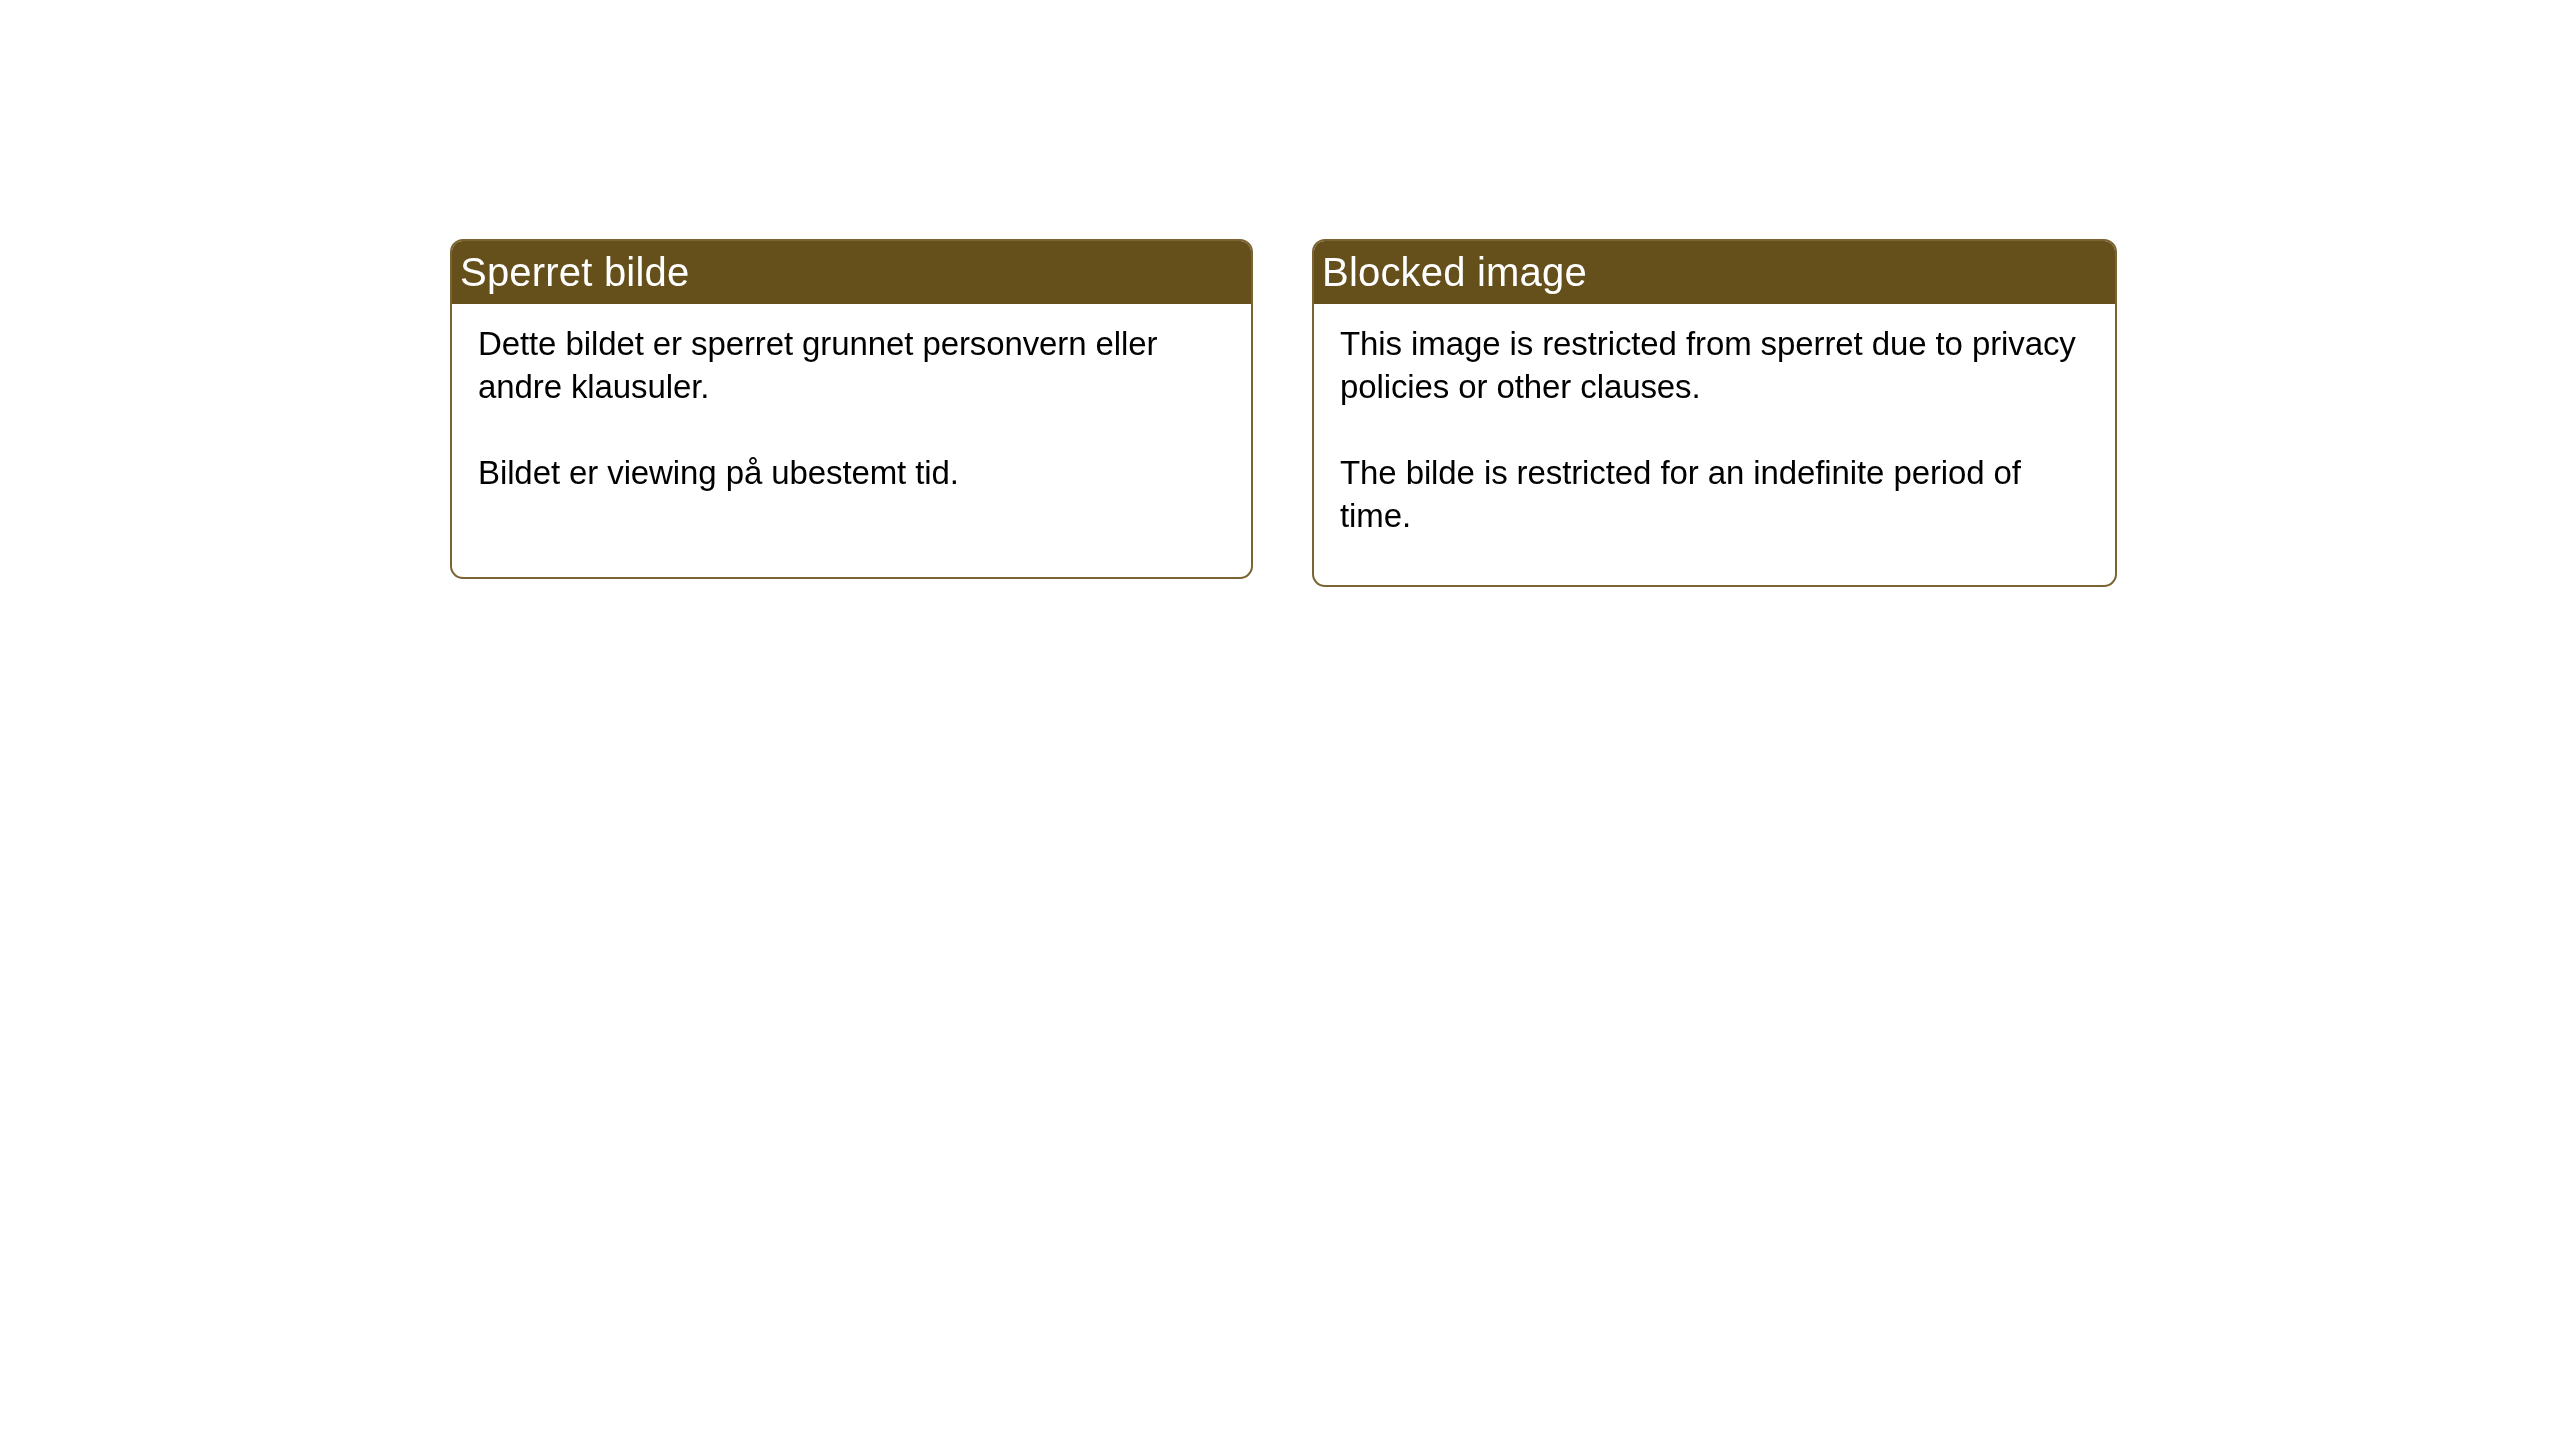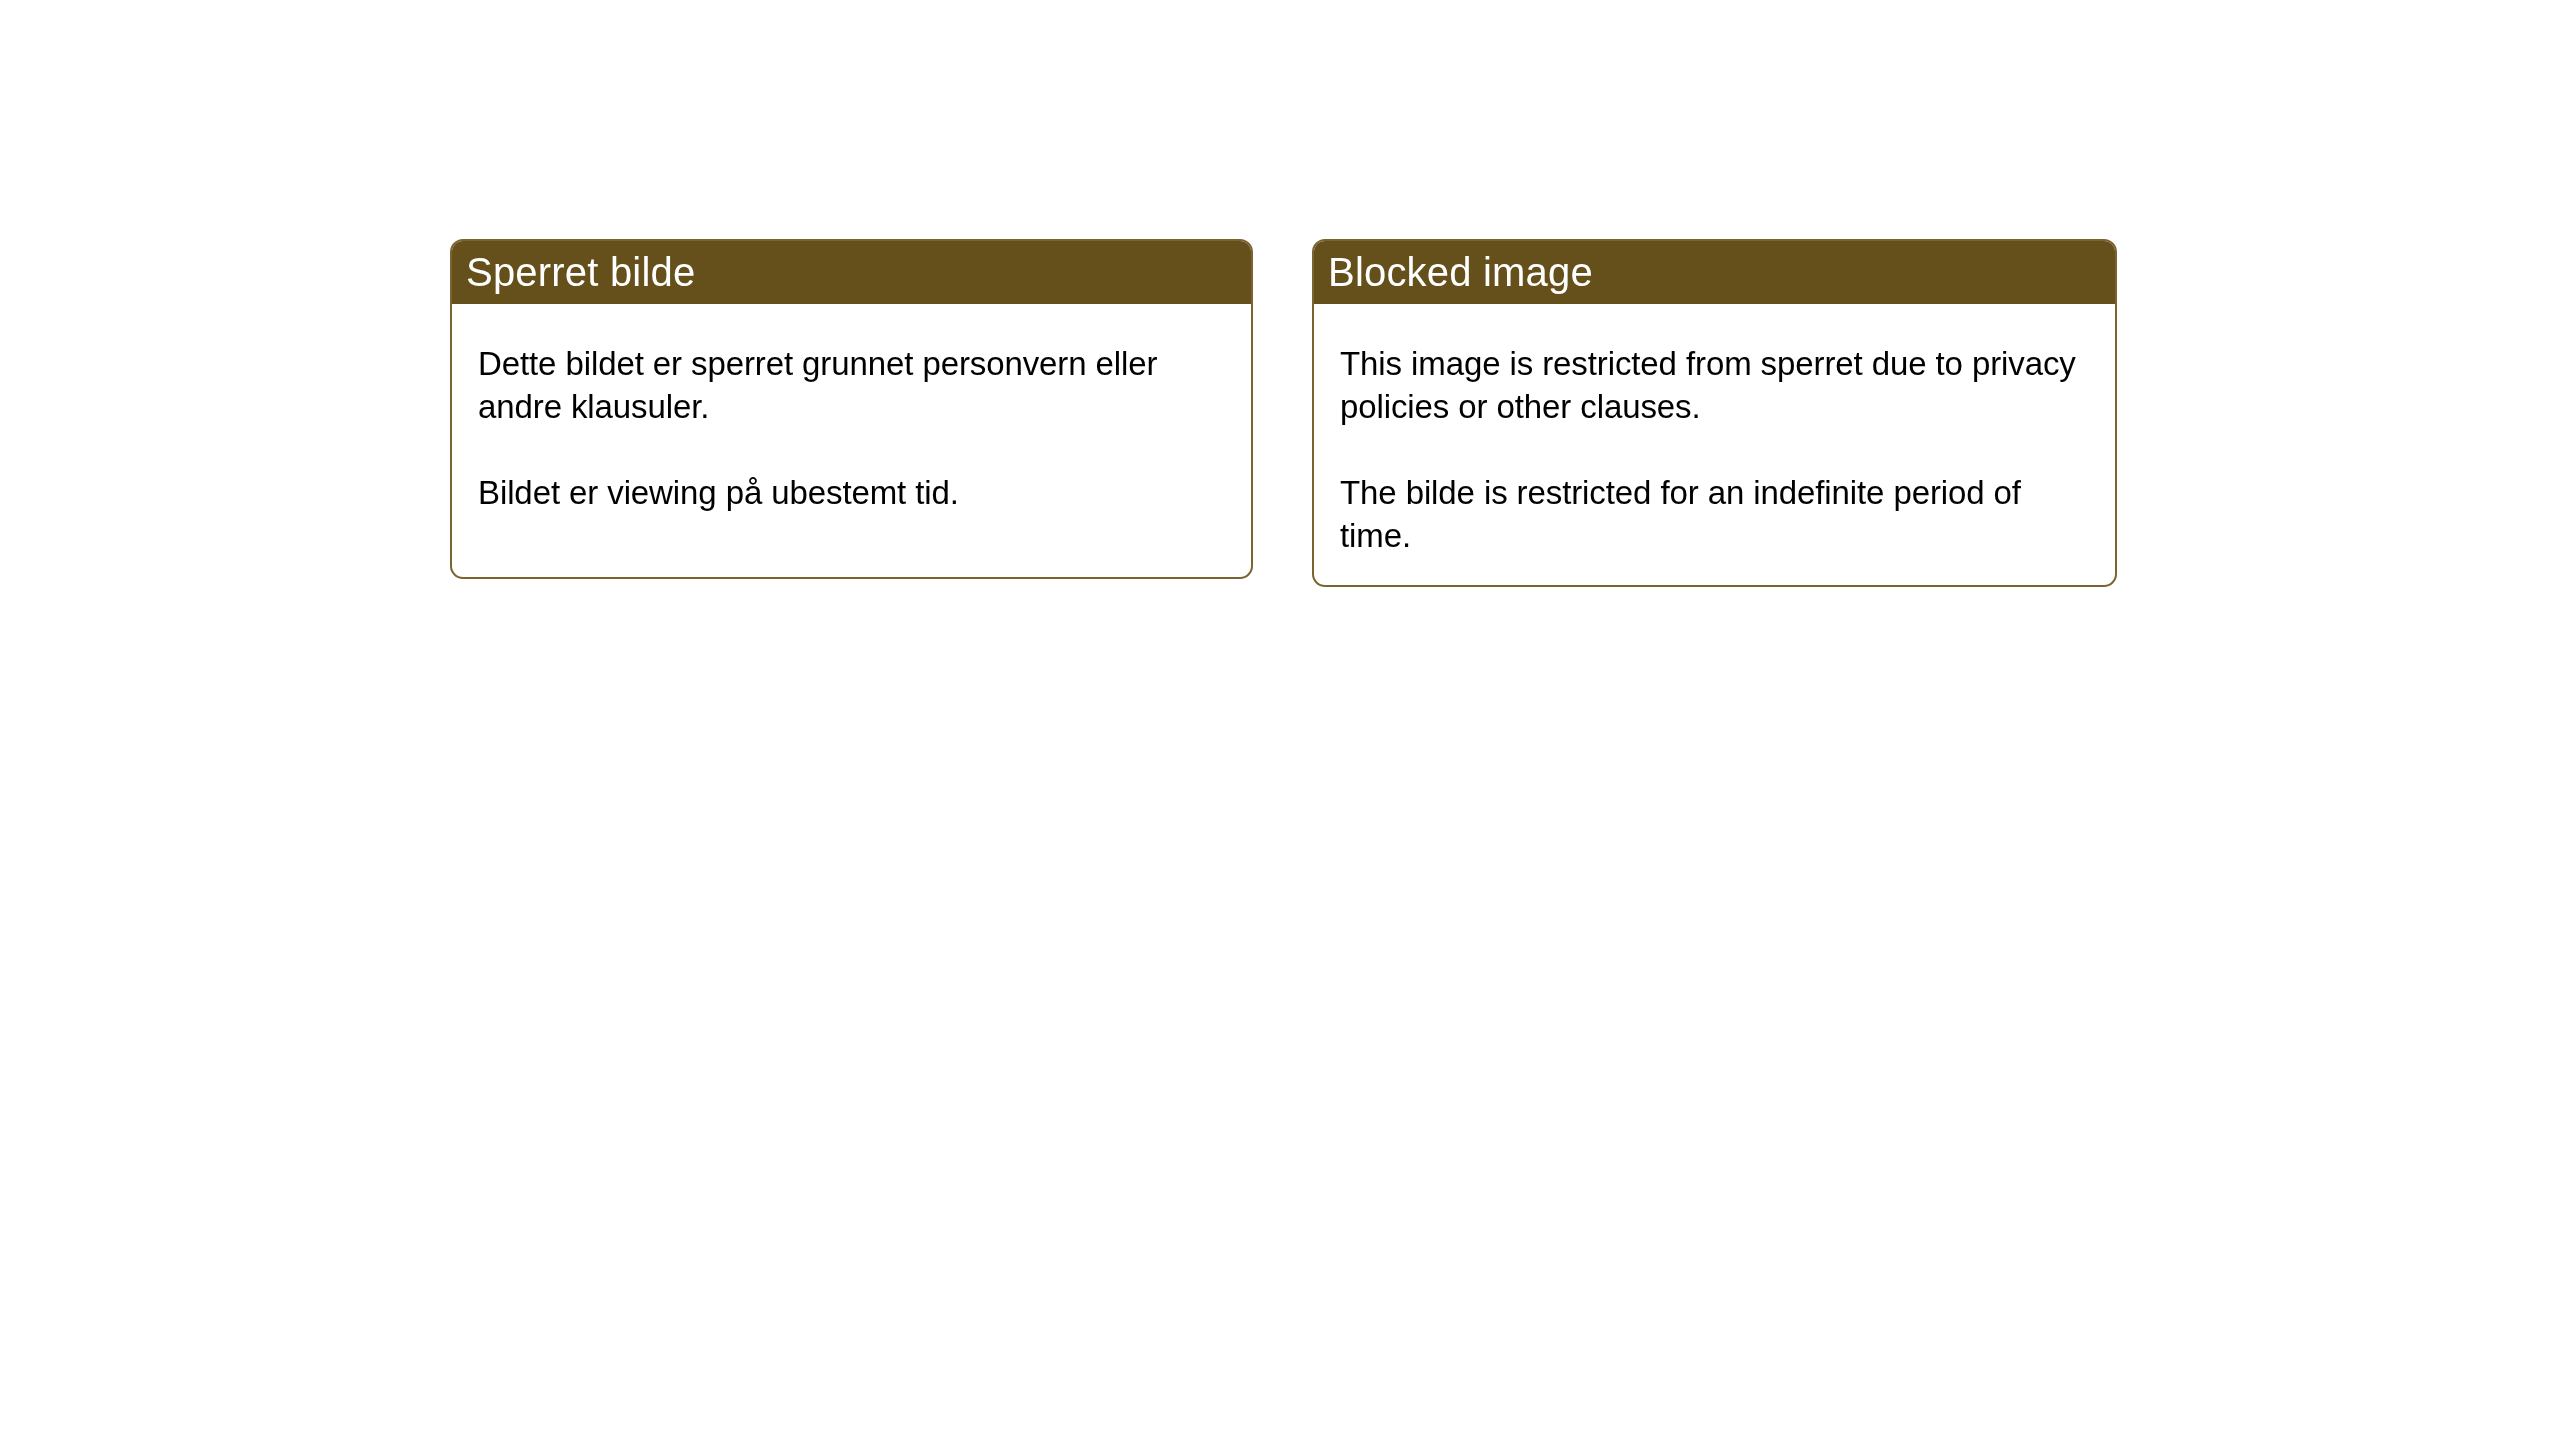--- a/index.html
+++ b/index.html
@@ -44,38 +44,37 @@
     width: 805px;
     height: 348px;
   }
 
   .panel-header {
     box-sizing: border-box;
     height: 63px;
     background: #65501c;
     display: flex;
     align-items: center;
-    padding: 0 0 0 14px;
+    padding: 0 0 0 8px;
   }
 
   .panel-title {
     color: #ffffff;
     font-size: 40px;
     line-height: 1;
     font-weight: 400;
     letter-spacing: 0.2px;
     white-space: nowrap;
     margin-top: -2px;
   }
 
   .panel-body {
     box-sizing: border-box;
     padding: 18px 26px 0 26px;
     background: #ffffff;
-    margin-top: 20px;
   }
 
   .panel-paragraph {
     color: #000000;
     font-size: 33px;
     line-height: 43px;
     font-weight: 400;
     margin: 0;
     letter-spacing: -0.1px;
   }

